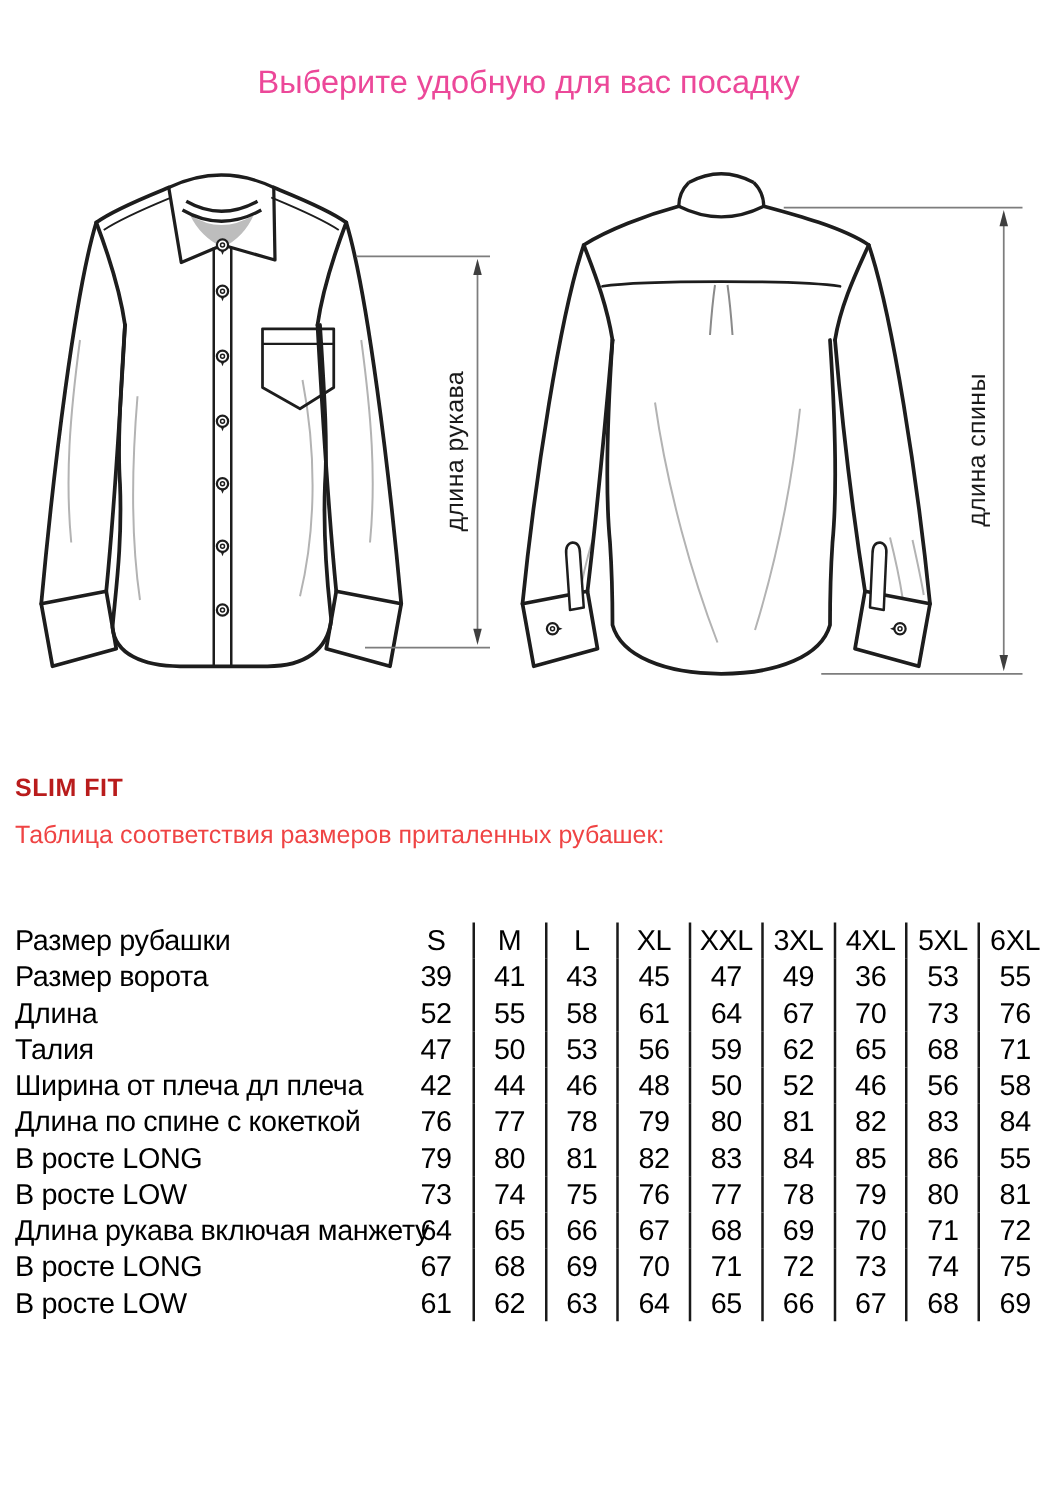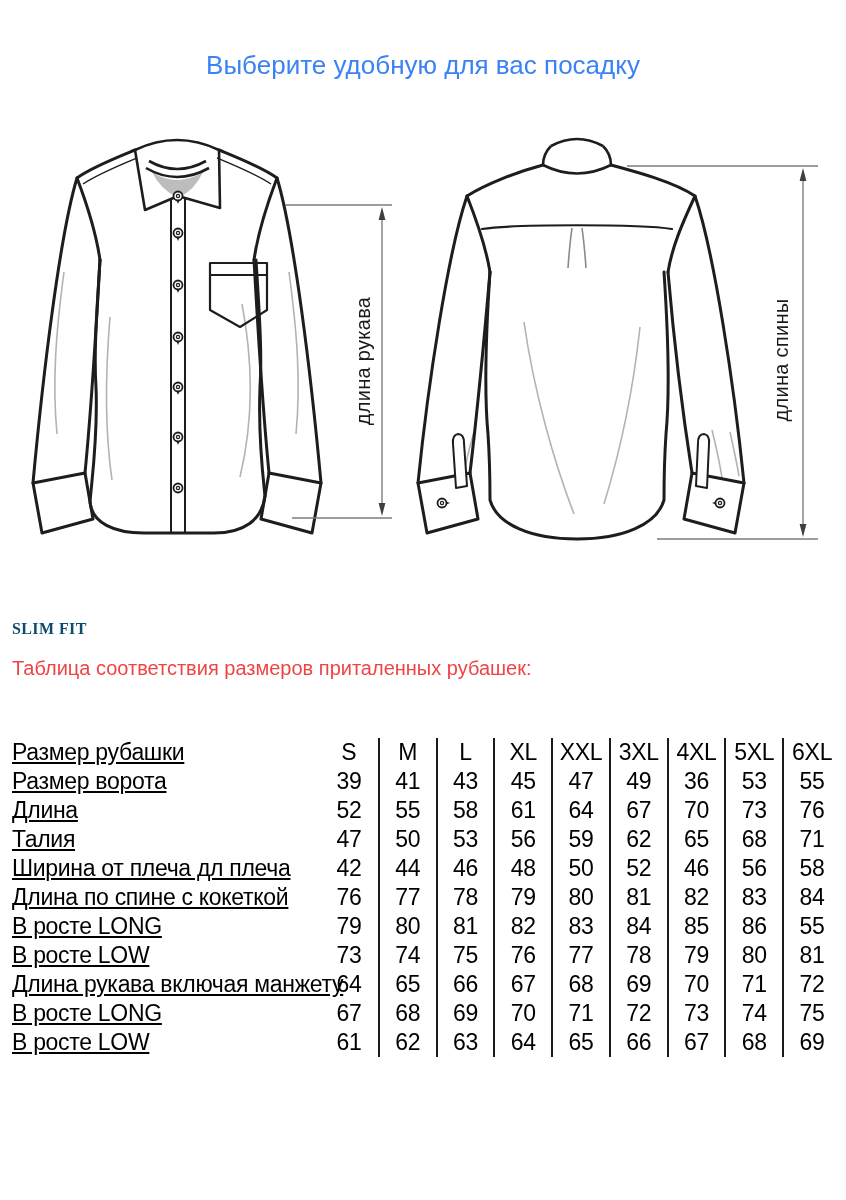--- a/index.html
+++ b/index.html
@@ -2,38 +2,38 @@
 <html><head>
 <meta charset="utf-8">
 <style>
   html,body{margin:0;padding:0;background:#ffffff;}
   .page{
     position:relative;width:846px;height:1200px;background:#fff;overflow:hidden;
     font-family:"Liberation Sans", sans-serif;color:#000;
   }
   .page-title{
     position:absolute;top:50px;left:0;width:846px;text-align:center;
-    font-size:26px;line-height:30px;color:#3b82f6;
+    font-size:26px;line-height:30px;color:#ec4899;
   }
   .shirt-svg{position:absolute;}
   .fit-heading{
     position:absolute;top:620px;left:12px;
-    font-size:16px;font-weight:bold;letter-spacing:.4px;color:#0c4a6e;font-family:Liberation Serif, serif;
+    font-size:20px;font-weight:bold;letter-spacing:.4px;color:#b91c1c;
   }
   .table-subtitle{
     position:absolute;top:657px;left:12px;
     font-size:20px;color:#ef4444;
   }
   .size-table{
     position:absolute;top:738px;left:12px;width:828px;
     display:grid;grid-template-columns:308px repeat(9,1fr);grid-auto-rows:29px;
     font-size:23px;line-height:29px;
   }
   .cell{box-sizing:border-box;height:29px;display:flex;align-items:center;}
-  .label-cell{justify-content:flex-start;white-space:nowrap;letter-spacing:-0.3px;text-decoration:underline;}
+  .label-cell{justify-content:flex-start;white-space:nowrap;letter-spacing:-0.3px;}
   .value-cell{justify-content:center;letter-spacing:-0.3px;}
   .value-cell.divided{border-left:2px solid #1a1a1a;}
   .dim-label{font-size:20px;fill:#1a1a1a;letter-spacing:.3px;}
 </style>
 </head>
 <body>
 
 <div class="page">
 
   <div class="page-title">Выберите удобную для вас посадку</div>

